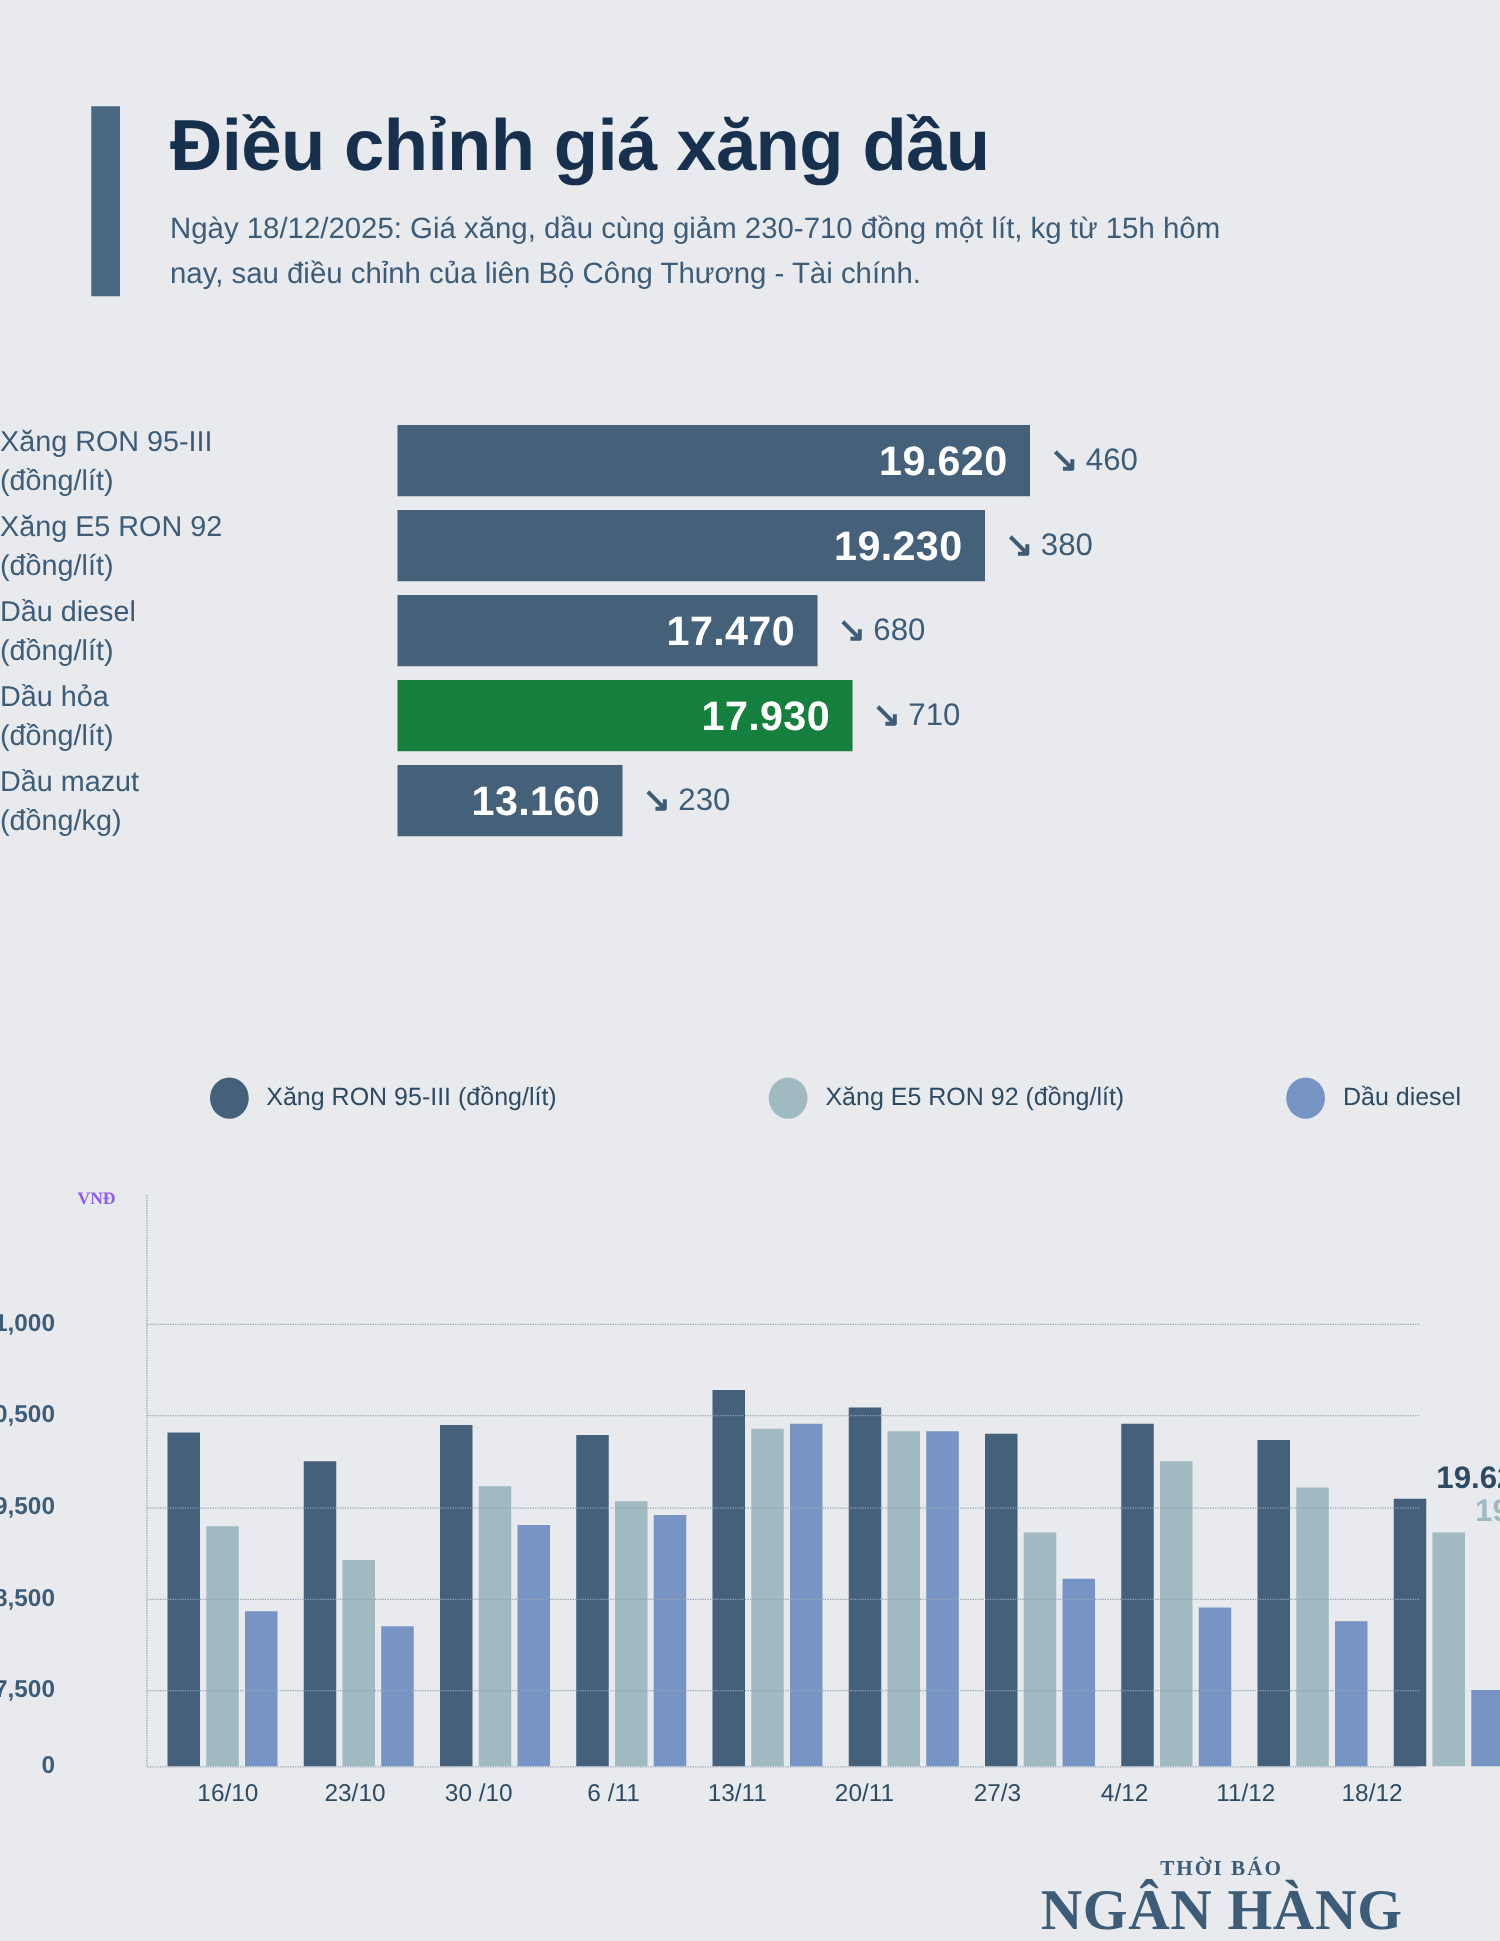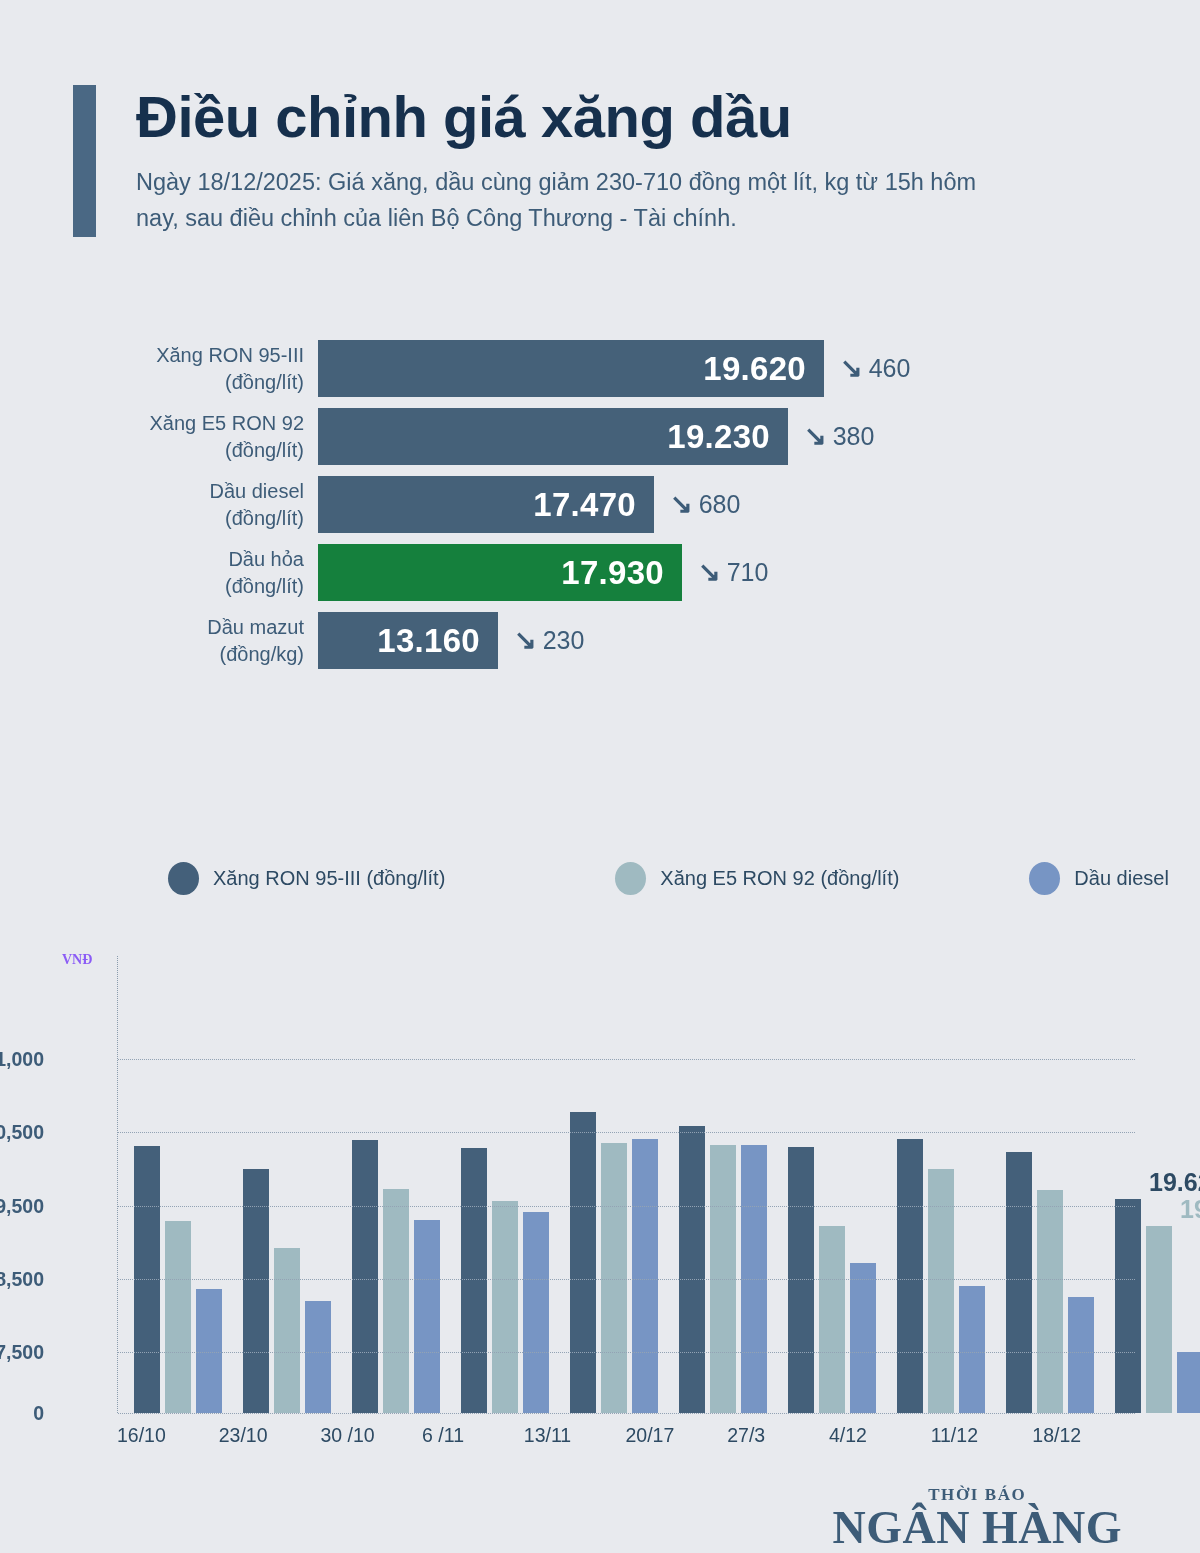--- a/index.html
+++ b/index.html
@@ -57,24 +57,24 @@
     width: 1200px;
   }
   .hrow {
     display: flex;
     align-items: center;
     margin-bottom: 11px;
     height: 57px;
   }
   .hrow-label {
     width: 318px;
-    text-align: right;
+    text-align: left;
     padding-right: 14px;
     box-sizing: border-box;
-    font-size: 20px;
+    font-size: 23px;
     color: #3d5c78;
     line-height: 1.32;
   }
   .hrow-label .unit { display: block; }
   .hbar {
     background: #456179;
     height: 57px;
     display: flex;
     align-items: center;
     justify-content: flex-end;
@@ -214,21 +214,21 @@
   .collabel.c1 { color: #9fbac1; }
   .xlabels {
     position: absolute;
     left: 117px;
     top: 484px;
     width: 1017px;
     display: flex;
   }
   .xlabel {
     flex: 1 1 0;
-    text-align: left;
+    text-align: right;
     font-size: 19.5px;
     color: #2d4a63;
     padding-right: 12px;
     box-sizing: border-box;
   }
 
   
   .logo {
     position: absolute;
     right: 78px;
@@ -403,21 +403,21 @@
       <div class="ytick" style="top: 86.6%;">17,500</div>
       <div class="gridline" style="top: 100%;"></div>
       <div class="ytick" style="top: 100%;">0</div>
     </div>
   <div class="xlabels" id="xlabels">
       <div class="xlabel">16/10</div>
       <div class="xlabel">23/10</div>
       <div class="xlabel">30 /10</div>
       <div class="xlabel">6 /11</div>
       <div class="xlabel">13/11</div>
-      <div class="xlabel">20/17</div>
+      <div class="xlabel">20/11</div>
       <div class="xlabel">27/3</div>
       <div class="xlabel">4/12</div>
       <div class="xlabel">11/12</div>
       <div class="xlabel">18/12</div>
     </div>
 </div>
 
 <div class="logo">
   <div class="logo-top">THỜI BÁO</div>
   <div class="logo-main">NGÂN HÀNG</div>

